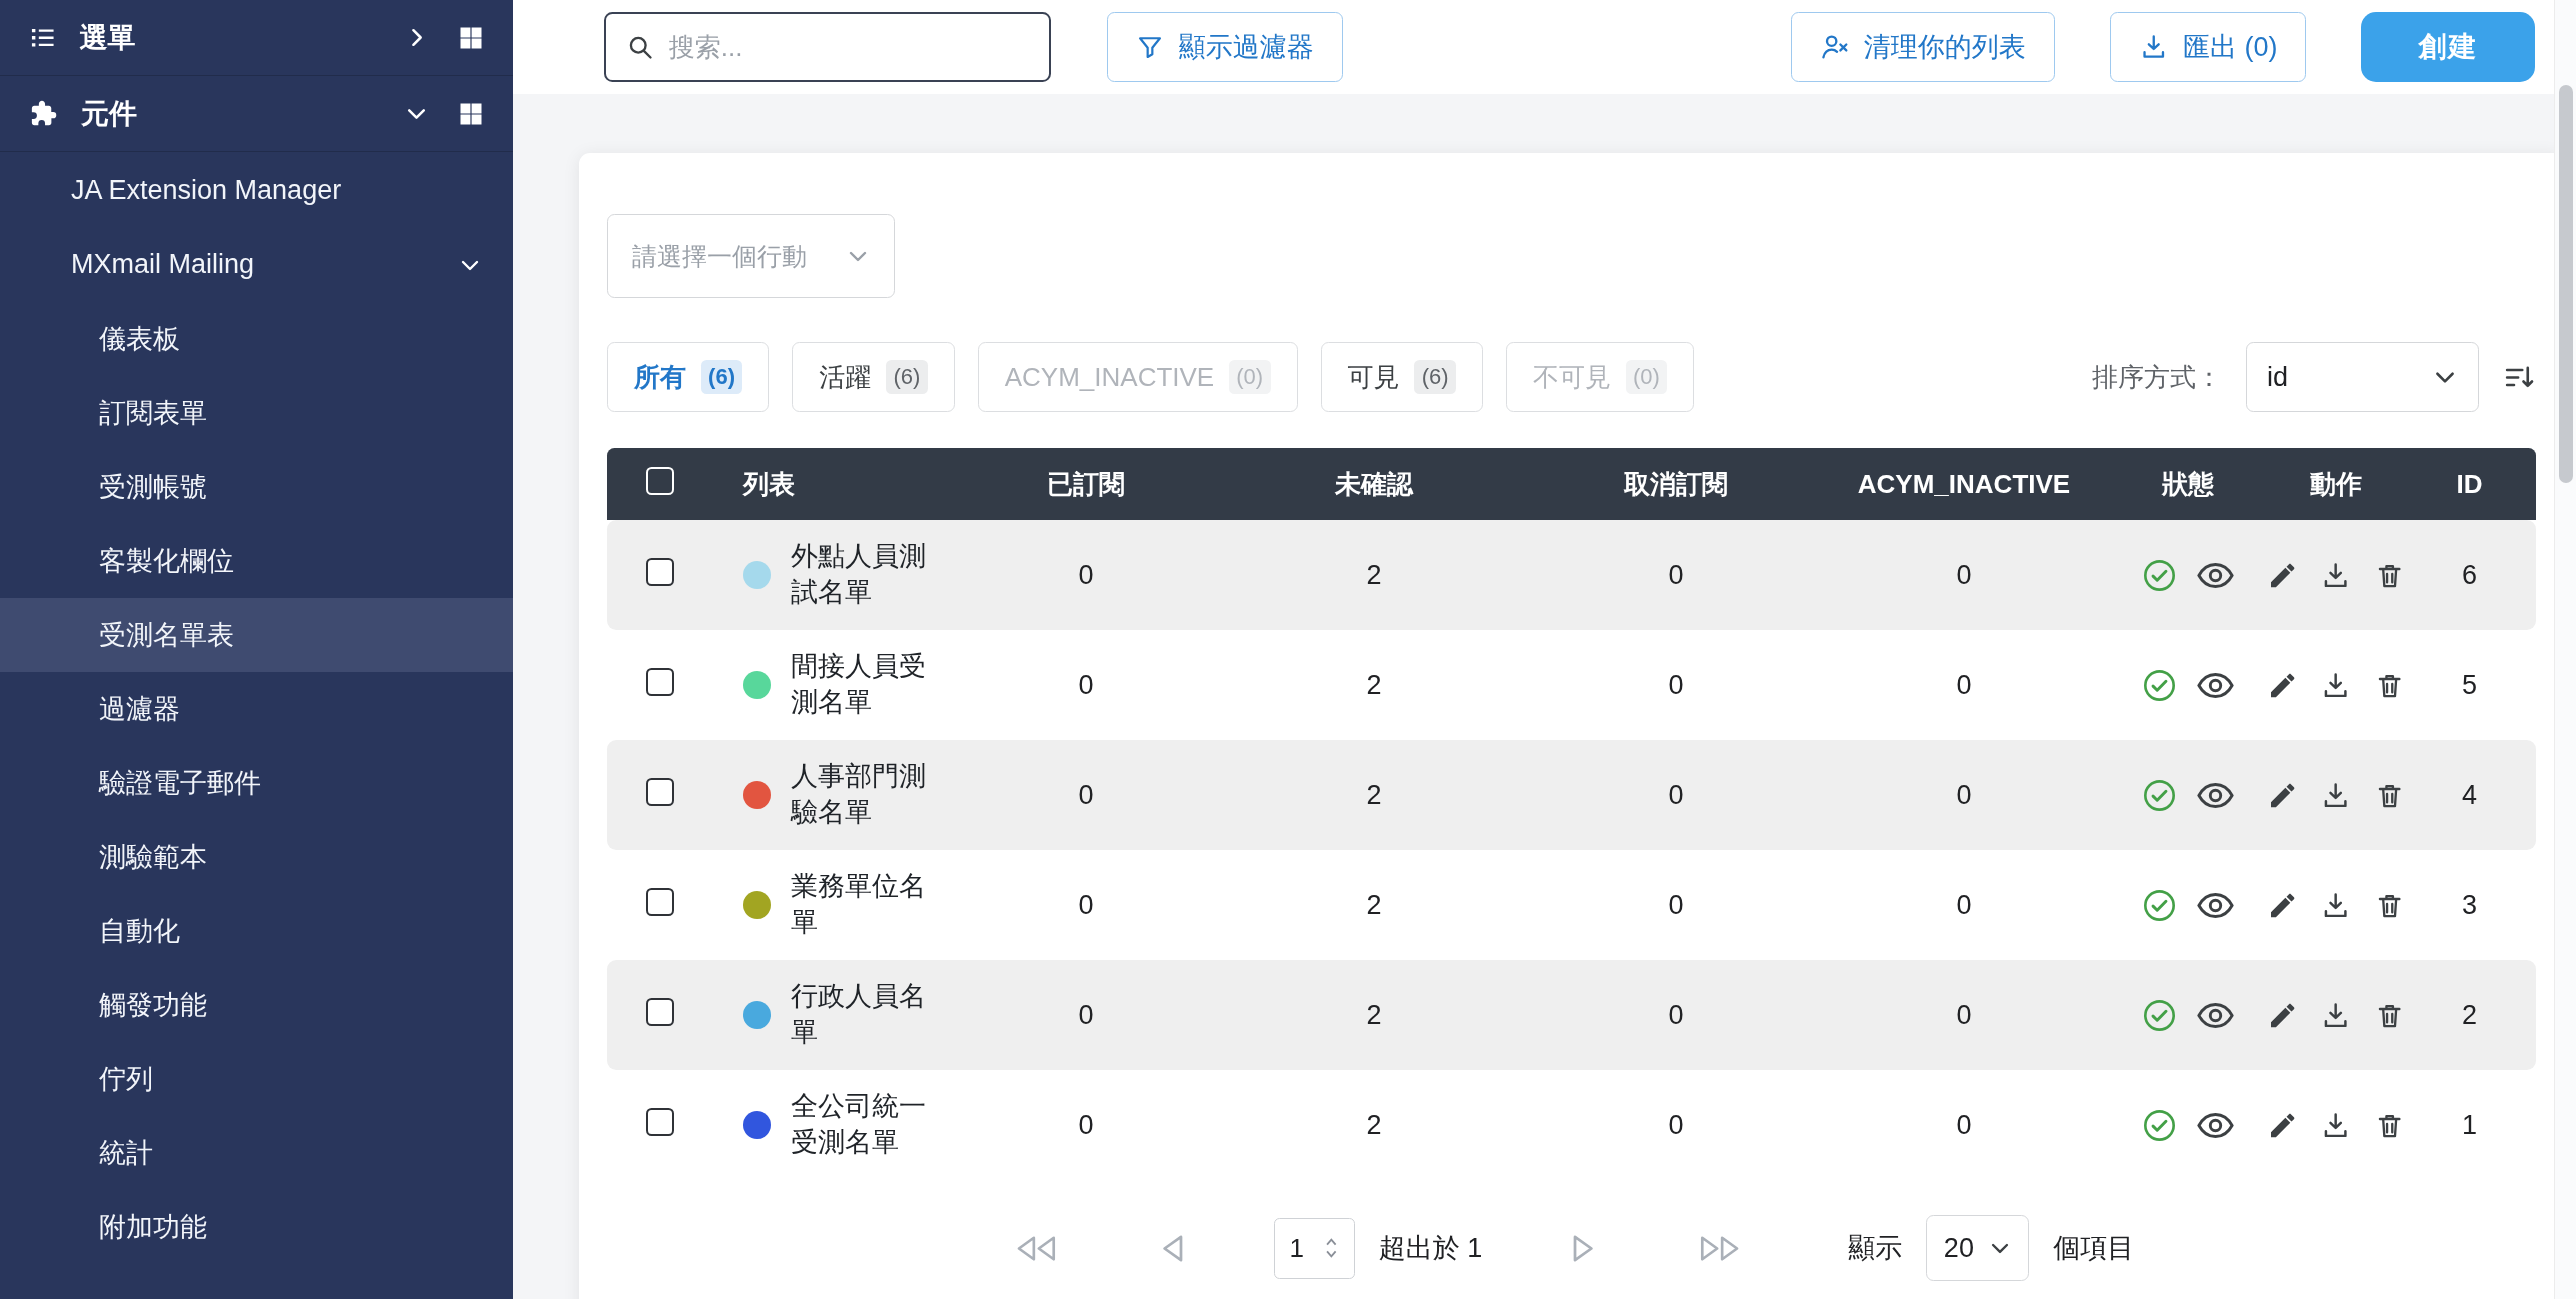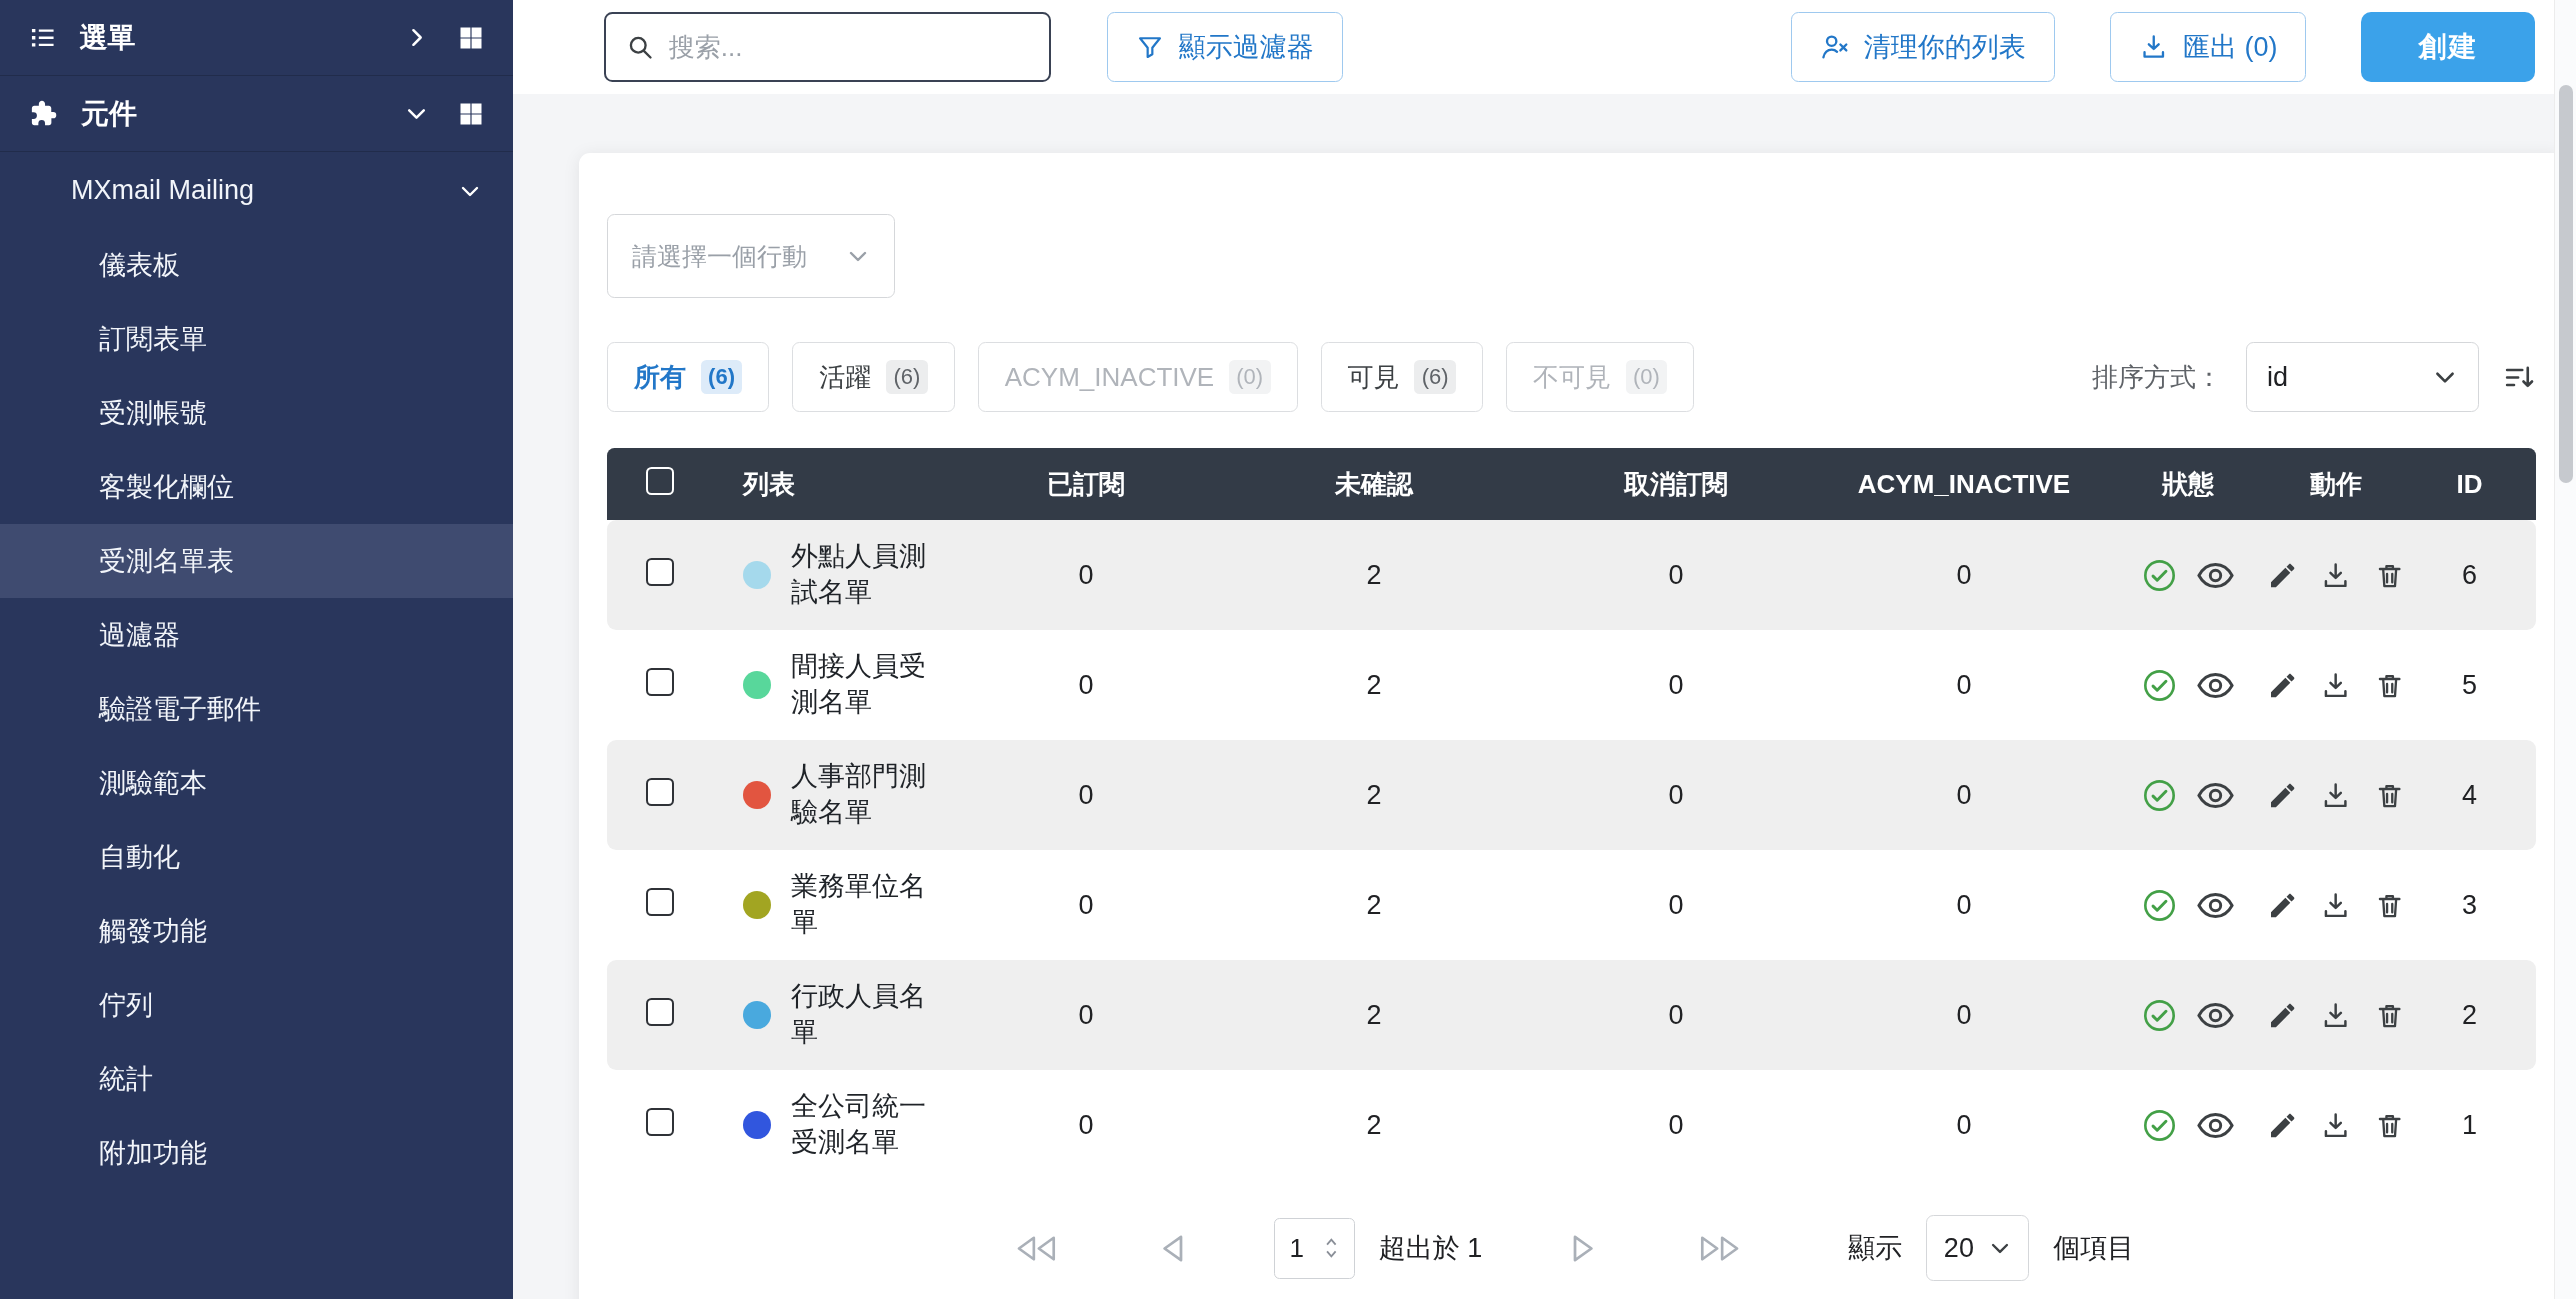--- a/index.html
+++ b/index.html
@@ -19,21 +19,21 @@
   .item--active { background:#3F4B70; }
   .item .chev-right-slot { margin-left:auto; margin-right:31px; display:flex; }
 
   
   .main { position:absolute; left:513px; top:0; right:0; bottom:0; }
   .topbar { height:94px; background:#ffffff; display:flex; align-items:center; padding:0 41px 0 91px; }
   .searchbox { width:447px; height:70px; border:2.8px solid #3A4254; border-radius:8.3px; background:#fff; display:flex; align-items:center; gap:14.7px; padding:0 20px; }
   .searchbox input { border:none; outline:none; flex:1; font-size:26px; color:#202124; font-family:inherit; background:transparent; }
   .searchbox input::placeholder { color:#9AA0A8; }
   .btn-outline { height:70px; border:1.8px solid #9EC9EF; border-radius:7.4px; background:#fff; color:#2277C8; font-size:27px; display:inline-flex; align-items:center; gap:14.7px; padding:0 28px; cursor:pointer; white-space:nowrap; }
-  .btn-primary { height:70px; border:none; border-radius:10px; background:#3BA2EA; color:#fff; font-size:28px; font-weight:700; letter-spacing:1.8px; padding:0 57px; cursor:pointer; }
+  .btn-primary { height:70px; border:none; border-radius:15px; background:#3BA2EA; color:#fff; font-size:28px; font-weight:700; letter-spacing:1.8px; padding:0 57px; cursor:pointer; }
   .ml61 { margin-left:56px; }
   .ml60 { margin-left:55px; }
   .spacer { flex:1; }
 
   
   .card { position:absolute; left:66px; top:153px; width:1985px; height:1188px; background:#fff; border-radius:11px; box-shadow:0 2.8px 16.6px rgba(0,0,0,0.08); padding:61px 28px 0 28px; }
 
   .select { display:inline-flex; align-items:center; justify-content:space-between; border:1.8px solid #D5D7DA; border-radius:7.4px; background:#fff; height:70px; font-size:26px; color:#202124; padding:0 20px; gap:24px; cursor:pointer; }
   .select--bulk { height:84px; color:#9AA0A8; font-size:25px; gap:39px; padding:0 24px; }
   .select--sort { width:233px; font-size:27px; }
@@ -183,20 +183,21 @@
       <span class="side-head-right">
         <svg class="ic ic-white ic-click" width="25" height="25" viewBox="0 0 27 27">
             <use href="#i-chev-d"></use>
           </svg>
         <svg class="ic ic-white ic-click" width="28" height="28" viewBox="0 0 30 30">
             <use href="#i-grid"></use>
           </svg>
       </span>
     </div>
     <nav class="side-nav">
+      <div class="item lv1">JA Extension Manager</div>
       <div class="item lv1">
         <span>MXmail Mailing</span>
         <span class="chev-right-slot">
             <svg class="ic ic-white" width="24" height="24" viewBox="0 0 26 26">
               <use href="#i-chev-d"></use>
             </svg>
           </span>
       </div>
       <div class="item lv2">儀表板</div>
       <div class="item lv2">訂閱表單</div>

